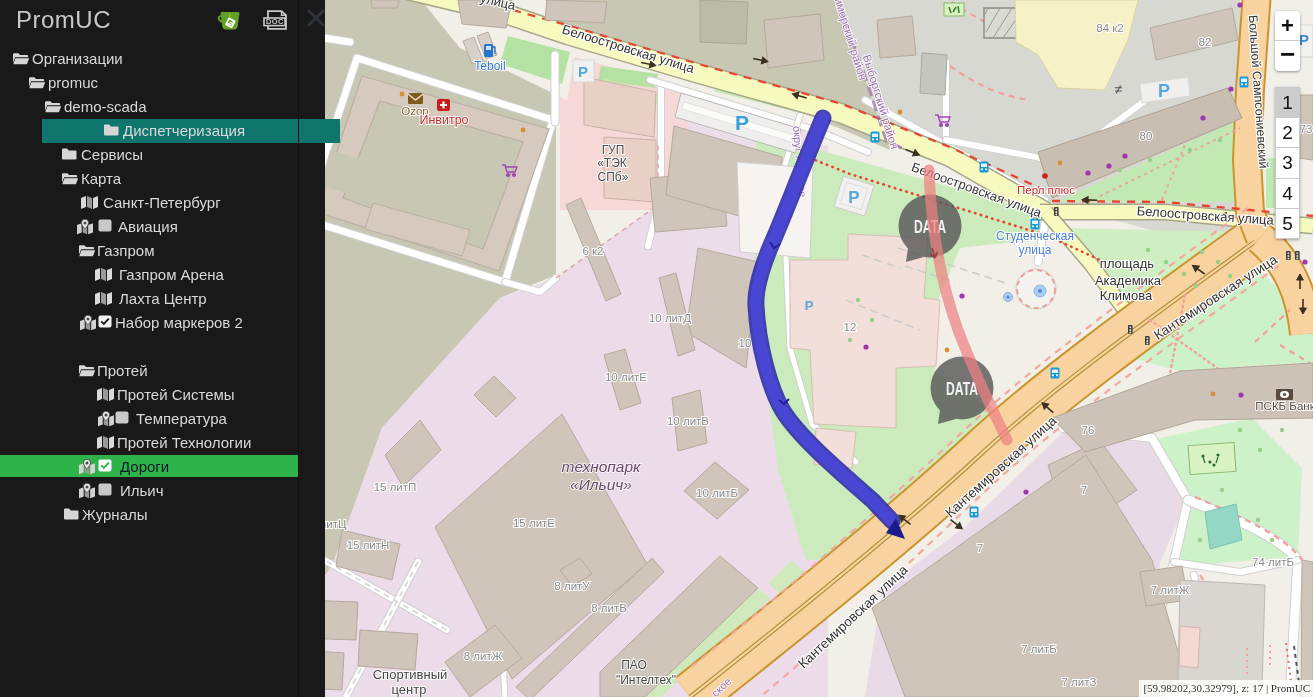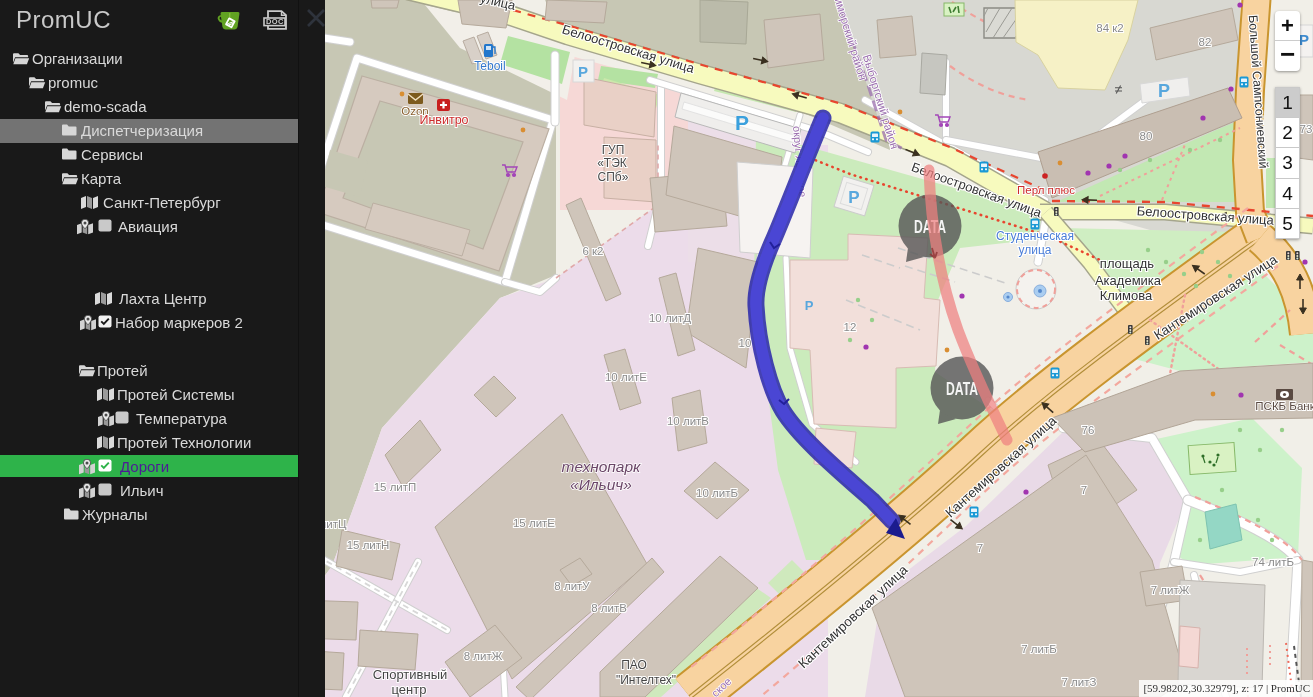--- a/index.html
+++ b/index.html
@@ -2,22 +2,22 @@
 <html><head>
 <meta charset="utf-8">
 <style>
 html,body{margin:0;padding:0;background:#fff;font-family:"Liberation Sans",sans-serif;}
 #app{position:relative;width:1313px;height:697px;overflow:hidden;}
 #sidebar{position:absolute;left:0;top:0;width:325px;height:697px;background:#191919;z-index:5;}
 #brand{position:absolute;left:16px;top:6px;font-size:24px;color:#c9c9c9;letter-spacing:0.5px;}
 .trow{position:absolute;left:0;width:298px;height:24px;color:#d9d9d9;font-size:15px;}
 .trow span{position:absolute;top:3px;white-space:nowrap;text-align:right;}
 .trow svg{position:absolute;top:4px;}
-.sel{background:#737373;}
-.green{background:#2eb34a;color:#4c1d95;height:22px;}
+.sel{background:#0f766e;margin-left:42px;}
+.green{background:#2eb34a;color:#0f172a;height:22px;}
 #mapwrap{position:absolute;left:298px;top:0;width:1015px;height:697px;}
 #zoomctl{position:absolute;left:1275px;top:11px;width:25px;height:60px;background:#fff;border-radius:4px;box-shadow:0 1px 3px rgba(0,0,0,.4);z-index:6;text-align:center;}
 #zoomctl .zb{height:30px;line-height:30px;font-size:22px;font-weight:bold;color:#111;}
 #zoomctl .zb:first-child{border-bottom:1px solid #ccc;height:29px;line-height:29px;}
 #levels{position:absolute;left:1275px;top:87px;width:25px;z-index:6;box-shadow:0 1px 3px rgba(0,0,0,.35);border-radius:0 0 3px 3px;}
 #levels .lv{height:29.2px;line-height:29px;background:#fff;border:1px solid #c9c9c9;border-top:none;text-align:center;font-size:19px;color:#111;}
 #levels .lv:first-child{border-top:1px solid #c9c9c9;background:#ccc;}
 #attrib{position:absolute;right:0px;bottom:0px;background:rgba(255,255,255,.85);font-size:11px;color:#333;padding:2px 3px 3px 4px;z-index:6;white-space:nowrap;font-family:Liberation Serif, serif;}
 #closex{position:absolute;left:303px;top:5px;z-index:6;}
 </style>
@@ -109,21 +109,36 @@
           <path d="M12.2,6 L17,4.2 V13.4 L12.2,15.2 Z" fill="#d2d2d2"></path>
           <path d="M9,0.2 a3.6,3.6 0 0 1 3.6,3.6 c0,2.6 -3.6,6 -3.6,6 s-3.6,-3.4 -3.6,-6 A3.6,3.6 0 0 1 9,0.2 Z" fill="#e8e8e8" stroke="#4a4a4a" stroke-width="0.9"></path>
           <circle cx="9" cy="3.9" r="1.5" fill="#4a4a4a"></circle>
         </svg>
         <svg style="left:98px" width="14" height="13" viewBox="0 0 14 13">
           <rect x="0.5" y="0.5" width="13" height="12" rx="2" fill="#c9c9c9"></rect>
         </svg>
         <span style="left:118px">Авиация</span>
       </div>
 
-
+<div class="trow" style="top:239px">
+        <svg style="left:78px" width="18" height="15" viewBox="0 0 18 15">
+          <path d="M1,3.2 a1,1 0 0 1 1,-1 h4.4 l1.7,1.9 h7 a1,1 0 0 1 1,1 v1.2 h-13 l-2.1,5.5 z" fill="#d6d6d6"></path>
+          <path d="M3.4,7.2 h13.8 l-2.3,6 h-13.6 z" fill="#d6d6d6"></path>
+        </svg>
+        <span style="left:97px">Газпром</span>
+      </div>
+
+<div class="trow" style="top:263px">
+        <svg style="left:94px" width="19" height="15" viewBox="0 0 19 15">
+          <path d="M1,3 L6,1 V12 L1,14 Z" fill="#dadada"></path>
+          <path d="M7,1 L12,3 V14 L7,12 Z" fill="#9a9a9a"></path>
+          <path d="M13,3 L18,1 V12 L13,14 Z" fill="#dadada"></path>
+        </svg>
+        <span style="left:119px">Газпром Арена</span>
+      </div>
 
 <div class="trow" style="top:287px">
         <svg style="left:94px" width="19" height="15" viewBox="0 0 19 15">
           <path d="M1,3 L6,1 V12 L1,14 Z" fill="#dadada"></path>
           <path d="M7,1 L12,3 V14 L7,12 Z" fill="#9a9a9a"></path>
           <path d="M13,3 L18,1 V12 L13,14 Z" fill="#dadada"></path>
         </svg>
         <span style="left:119px">Лахта Центр</span>
       </div>
 

